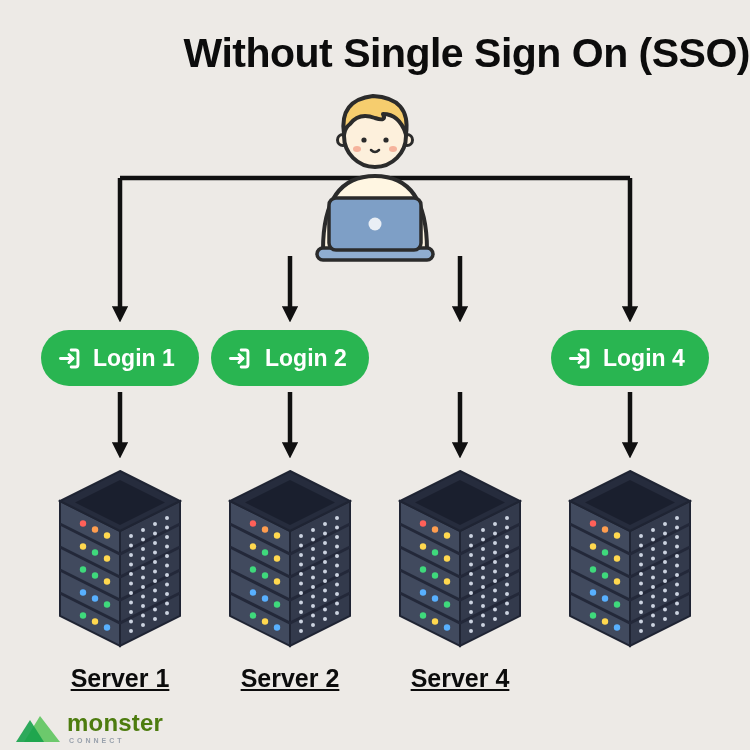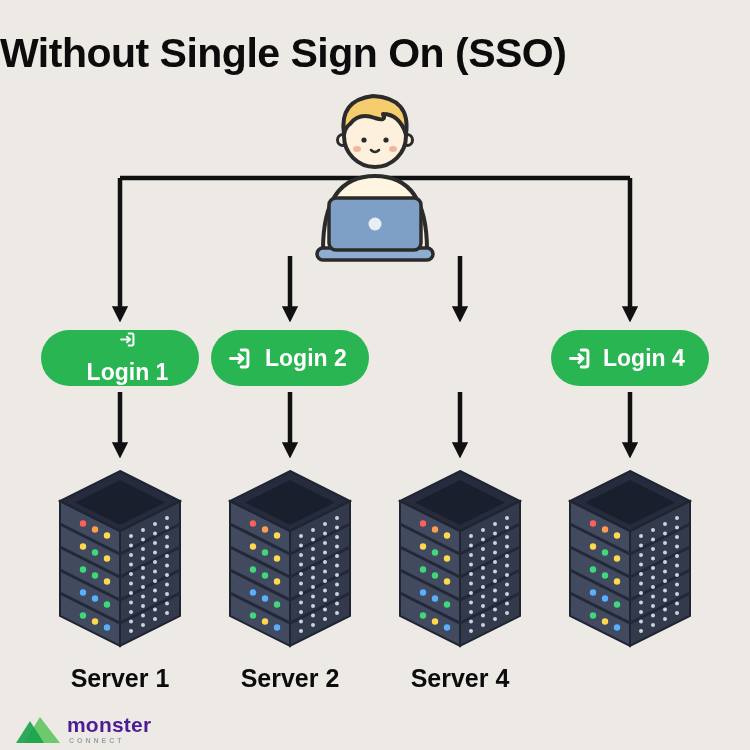--- a/index.html
+++ b/index.html
@@ -3,43 +3,43 @@
 <meta charset="utf-8">
 <style>
   html,body{margin:0;padding:0;background:#d8d6d3;}
   .canvas{
     position:relative;width:750px;height:750px;overflow:hidden;
     background:var(--background,#edeae6);
     font-family:"Liberation Sans",sans-serif;
   }
   .title{
     position:absolute;top:30px;left:0;width:100%;margin:0;
-    text-align:left;font-size:41px;font-weight:800;
+    text-align:right;font-size:41px;font-weight:800;
     color:var(--text,#0c0c0c);letter-spacing:-0.5px;
   }
   .arrows{position:absolute;left:0;top:0;width:750px;height:750px;}
   .arrows path.line{stroke:var(--arrow,#101010);stroke-width:4.5;fill:none;}
   .person{position:absolute;left:265px;top:78px;width:220px;height:190px;}
   .pill{
     position:absolute;top:330px;width:158px;height:56px;
     background:var(--accent-green,#29b551);border-radius:28px;
     display:flex;align-items:center;gap:10px;padding-left:15px;
     box-sizing:border-box;color:#ffffff;
   }
   .pill .login-label{font-size:23px;font-weight:700;white-space:nowrap;}
   .server{position:absolute;top:466px;width:150px;height:195px;}
   .server-label{
     position:absolute;top:664px;width:158px;text-align:center;
-    font-size:25px;font-weight:700;color:var(--text,#0c0c0c);
+    font-size:25px;font-weight:700;color:var(--text,#0c0c0c);text-decoration:underline;
   }
   .logo{position:absolute;left:16px;bottom:6px;display:flex;align-items:center;gap:7px;}
   .logo-text{display:flex;flex-direction:column;line-height:1;}
-  .brand{font-size:21px;font-weight:700;color:#4c1d95;letter-spacing:0.2px;}
+  .brand{font-size:24px;font-weight:700;color:#4d7c0f;letter-spacing:0.2px;}
   .tagline{font-size:7px;letter-spacing:3px;color:#98a1ac;margin-top:2px;margin-left:2px;font-weight:700;}
-  .c1{left:41px;flex-direction:column;}  .c2{left:211px;gap:12px;} .c3{left:381px;} .c4{left:551px;align-items:center;}
+  .c1{left:41px;}  .c2{left:211px;gap:12px;} .c3{left:381px;} .c4{left:551px;align-items:center;}
   .s1{left:45px;}  .s2{left:215px;} .s3{left:385px;} .s4{left:555px;}
 </style>
 </head>
 <body>
 
 <div class="canvas">
 
   <h1 class="title">Without Single Sign On (SSO)</h1>
 
   <svg class="arrows" viewBox="0 0 750 750" aria-hidden="true">

